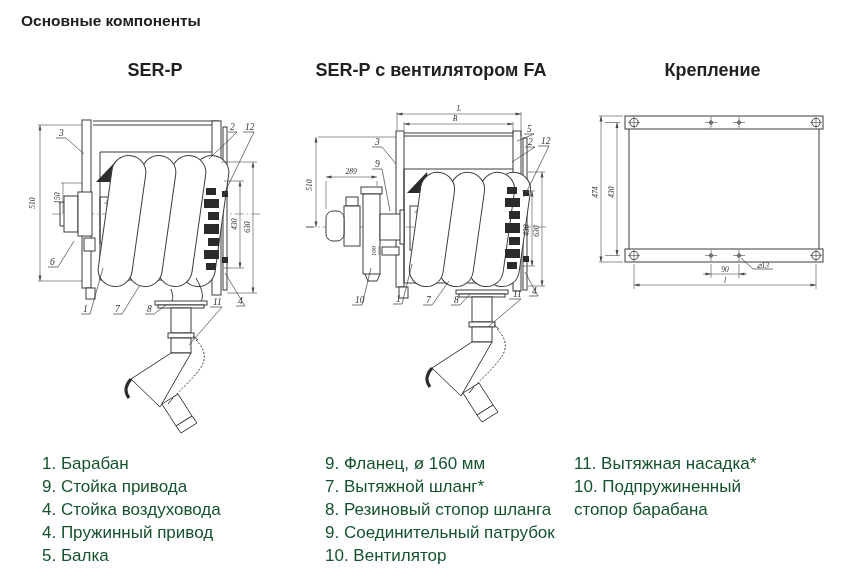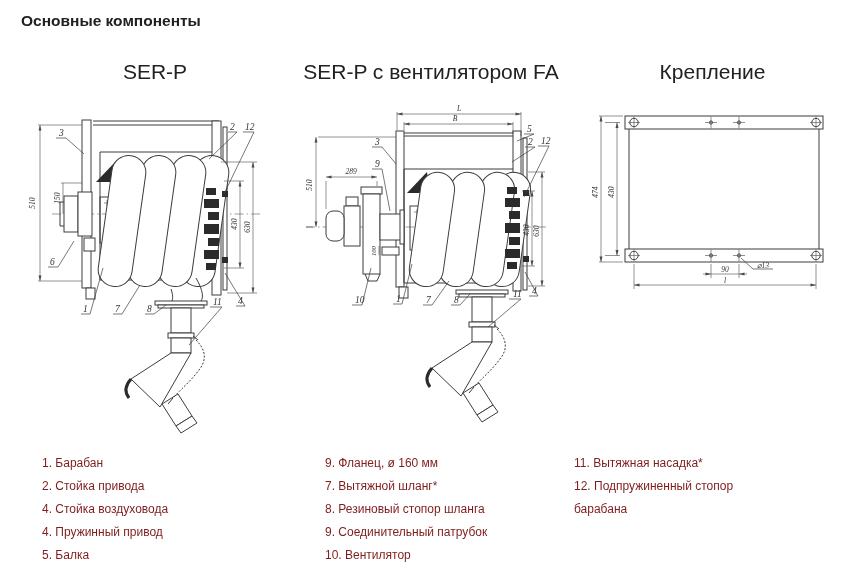--- a/index.html
+++ b/index.html
@@ -1,20 +1,20 @@
 <!DOCTYPE html>
 <html><head>
 <meta charset="utf-8">
 <style>
   html,body{margin:0;padding:0;background:#fff;}
   #page{position:relative;width:854px;height:584px;background:#fff;overflow:hidden;
         font-family:"Liberation Sans",sans-serif;color:#212121;}
   .title{position:absolute;left:21px;top:12px;font-size:15.5px;font-weight:bold;}
-  .colhead{position:absolute;top:60px;font-size:21px;font-weight:normal;text-align:center;}
-  .legend{position:absolute;top:452px;font-size:12px;line-height:23px;color:#7f1d1d;}
+  .colhead{position:absolute;top:60px;font-size:18px;font-weight:bold;text-align:center;}
+  .legend{position:absolute;top:452px;font-size:17px;line-height:23px;color:#14532d;}
   svg{position:absolute;}
   .ln{stroke:#3d3d3d;fill:none;stroke-width:1;}
   .fw{fill:#fff;stroke:#3d3d3d;stroke-width:1;}
   .fb{fill:#2b2b2b;stroke:none;}
   .dl{stroke:#4a4a4a;stroke-width:.6;fill:none;}
   .cl{stroke:#3d3d3d;stroke-width:.7;fill:none;}
   .cline{stroke:#5a5a5a;stroke-width:.6;fill:none;stroke-dasharray:9 3 1.6 3;}
   .dim{font:italic 7.5px "Liberation Serif",serif;fill:#333;text-anchor:middle;}
   .call{font:italic 9.5px "Liberation Serif",serif;fill:#333;}
   .ah{fill:#4a4a4a;stroke:none;}
@@ -280,30 +280,30 @@
       <text class="dim" x="763" y="267.5">⌀13</text>
       <path class="dl" d="M634 264 V289 M816 264 V289 M634 285 H816"></path>
       <polygon class="ah" points="634,285 639.5,283.5 639.5,286.5"></polygon>
         <polygon class="ah" points="816,285 810.5,283.5 810.5,286.5"></polygon>
       <text class="dim" x="725" y="282.5">l</text>
     </g>
   </svg>
 
   <div class="legend" style="left:42px;width:265px;">
     <div>1. Барабан</div>
-    <div>2. Стойка привода</div>
+    <div>9. Стойка привода</div>
     <div>4. Стойка воздуховода</div>
     <div>4. Пружинный привод</div>
     <div>5. Балка</div>
   </div>
   <div class="legend" style="left:325px;width:255px;">
     <div>9. Фланец, ø 160 мм</div>
     <div>7. Вытяжной шланг*</div>
     <div>8. Резиновый стопор шланга</div>
     <div>9. Соединительный патрубок</div>
     <div>10. Вентилятор</div>
   </div>
   <div class="legend" style="left:574px;width:215px;">
     <div>11. Вытяжная насадка*</div>
-    <div>12. Подпружиненный стопор барабана</div>
+    <div>10. Подпружиненный стопор барабана</div>
   </div>
 
 </div>
 
 </body></html>

